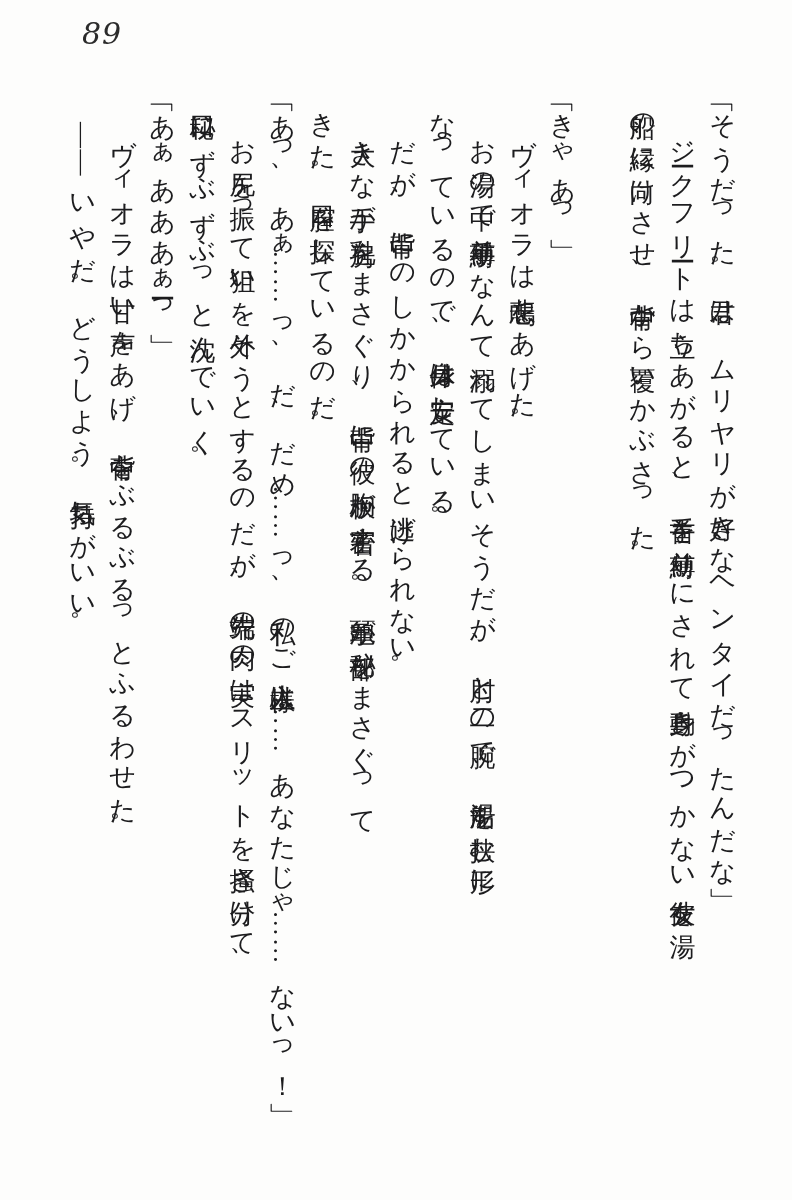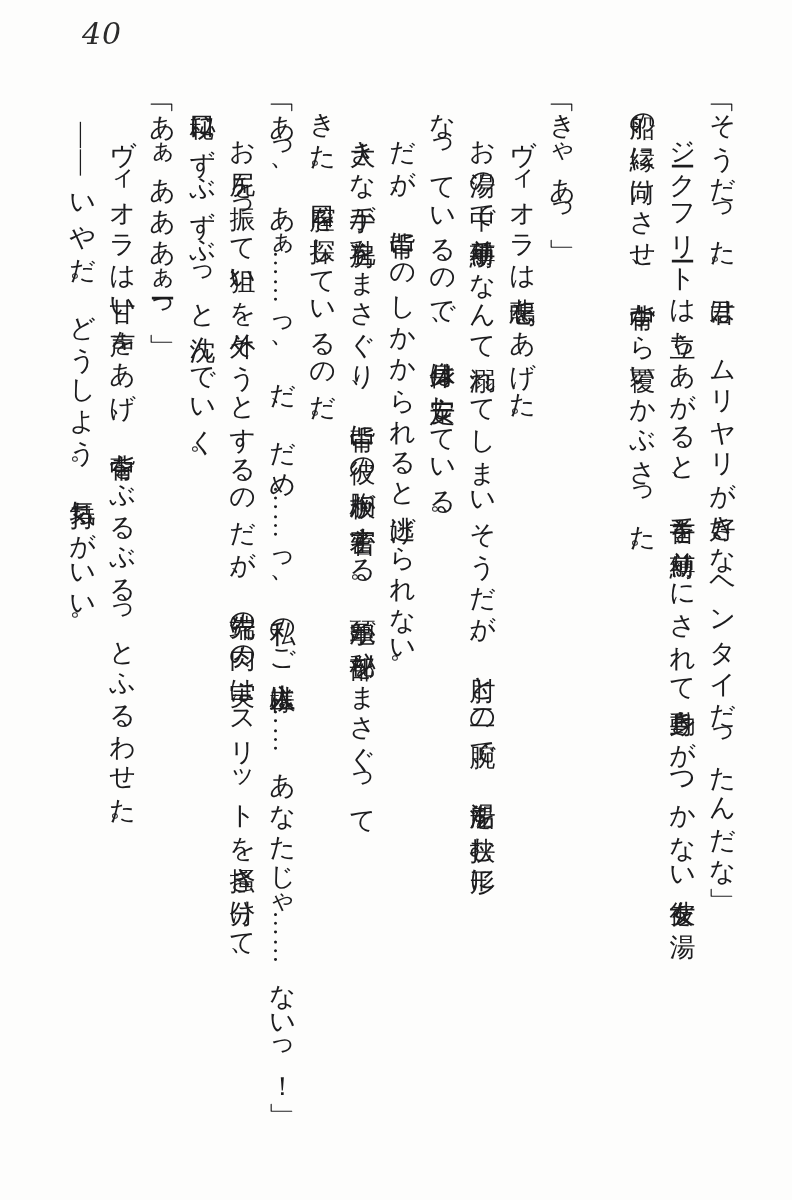--- a/index.html
+++ b/index.html
@@ -50,21 +50,21 @@
     text-indent: 27px;    
   }
   .text-line.blank {
     width: 40px;          
   }
 </style>
 </head>
 <body style="--bg: #fdfdfc; --fg: #1c1c1e;">
 
 <div class="book-page">
-  <div class="page-number">40</div>
+  <div class="page-number">89</div>
   <div class="text-block">
       <p class="text-line">「そうだった。君は、ムリヤリが好きなヘンタイだったんだな」</p>
       <p class="text-line indent">ジークフリートは立ちあがると、手首を前縛りにされて身動きがつかない彼女を湯</p>
       <p class="text-line">船の縁に向けさせ、背中から覆いかぶさった。</p>
       <p class="text-line blank"></p>
       <p class="text-line">「きゃあっ」</p>
       <p class="text-line indent">ヴィオラは悲鳴をあげた。</p>
       <p class="text-line indent">お湯の中で前手縛りなんて溺れてしまいそうだが、肘と二の腕で、湯船を挟む形に</p>
       <p class="text-line">なっているので、身体は安定している。</p>
       <p class="text-line indent">だが、背中にのしかかられると逃げられない。</p>

